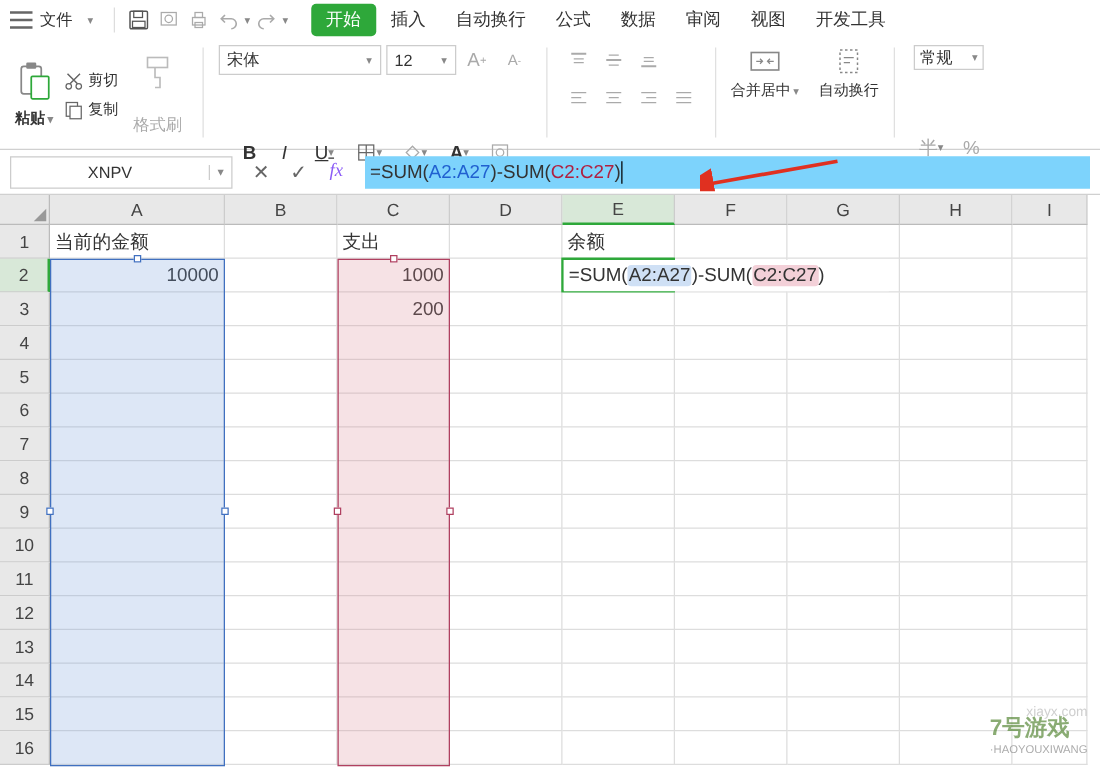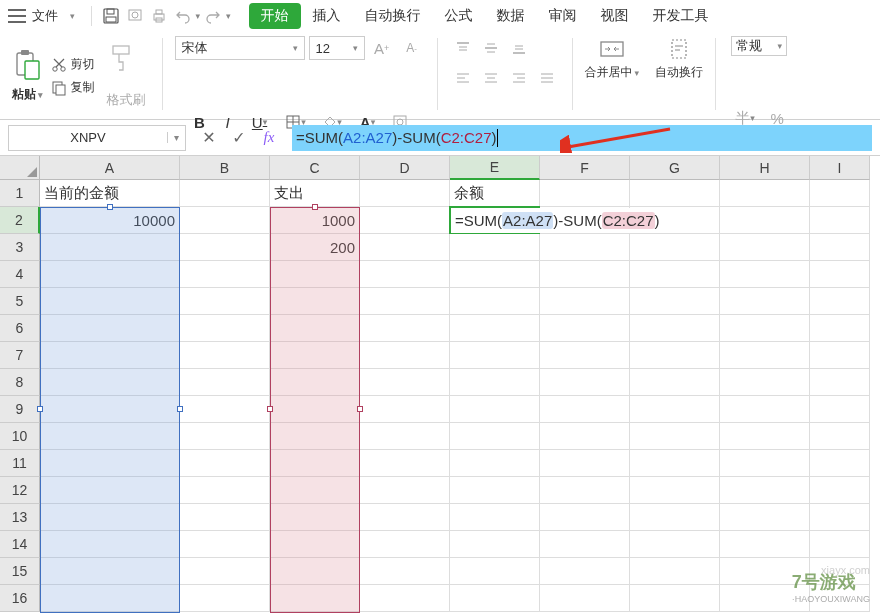--- a/index.html
+++ b/index.html
@@ -23,21 +23,21 @@
 
 .ribbon { display: flex; align-items: flex-start; height: 88px; border-bottom: 1px solid #d0d0d0; padding: 4px 6px 0; gap: 4px; }
 .ribbon-group { display: flex; flex-direction: column; align-items: center; padding: 0 6px; height: 80px; gap: 44px; }
 .ribbon-vsep { width: 1px; height: 72px; background: #e0e0e0; margin: 2px 2px; }
 .paste-btn { display: flex; flex-direction: column; align-items: center; gap: 2px; cursor: pointer; font-weight: bold; }
 .paste-icon svg { width: 28px; height: 32px; }
 .paste-label { display: flex; align-items: center; gap: 2px; font-size: 12px; }
 .small-btns { display: flex; flex-direction: column; gap: 2px; }
 .small-btn { display: flex; align-items: center; gap: 4px; font-size: 12px; padding: 2px 4px; cursor: pointer; }
 .small-btn svg { width: 16px; height: 16px; }
-.format-painter { display: flex; flex-direction: column; align-items: flex-start; gap: 19px; padding: 4px; cursor: pointer; color: #aaa; }
+.format-painter { display: flex; flex-direction: column; align-items: center; gap: 19px; padding: 4px; cursor: pointer; color: #aaa; }
 .format-painter svg { width: 28px; height: 28px; }
 
 
 .font-row { display: flex; gap: 4px; margin-bottom: 6px; }
 .font-name-select { width: 130px; height: 24px; border: 1px solid #ccc; display: flex; align-items: center; padding: 0 6px; justify-content: space-between; font-size: 13px; cursor: pointer; }
 .font-size-select { width: 56px; height: 24px; border: 1px solid #ccc; display: flex; align-items: center; padding: 0 6px; justify-content: space-between; font-size: 13px; cursor: pointer; }
 .font-btn-row { display: flex; gap: 2px; align-items: center; }
 .fmt-btn { width: 26px; height: 24px; display: flex; align-items: center; justify-content: center; cursor: pointer; font-size: 15px; }
 .fmt-btn.with-arrow { width: 34px; }
 .fmt-btn svg { width: 16px; height: 16px; }

